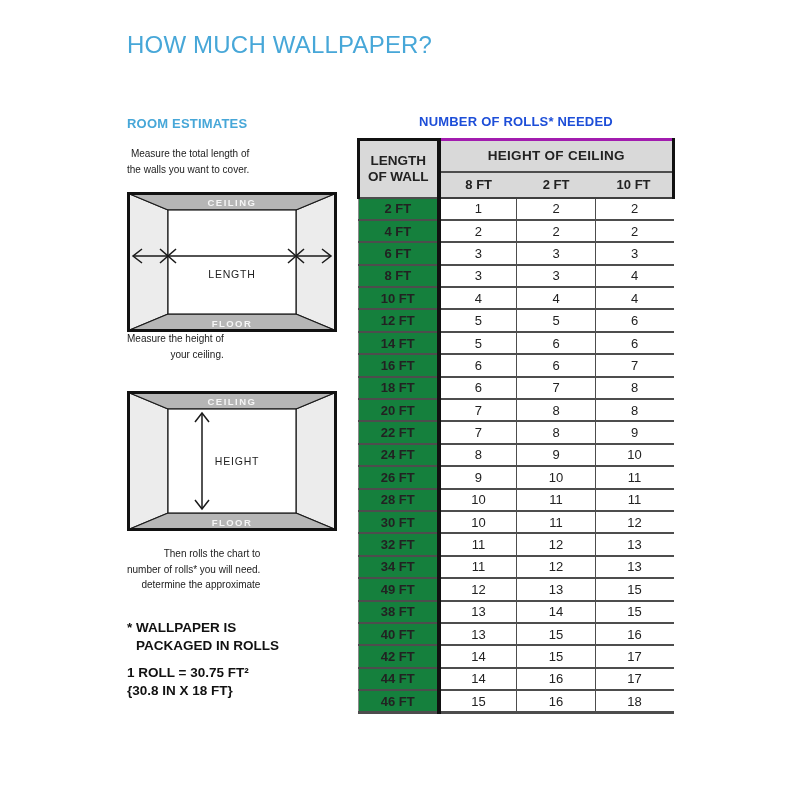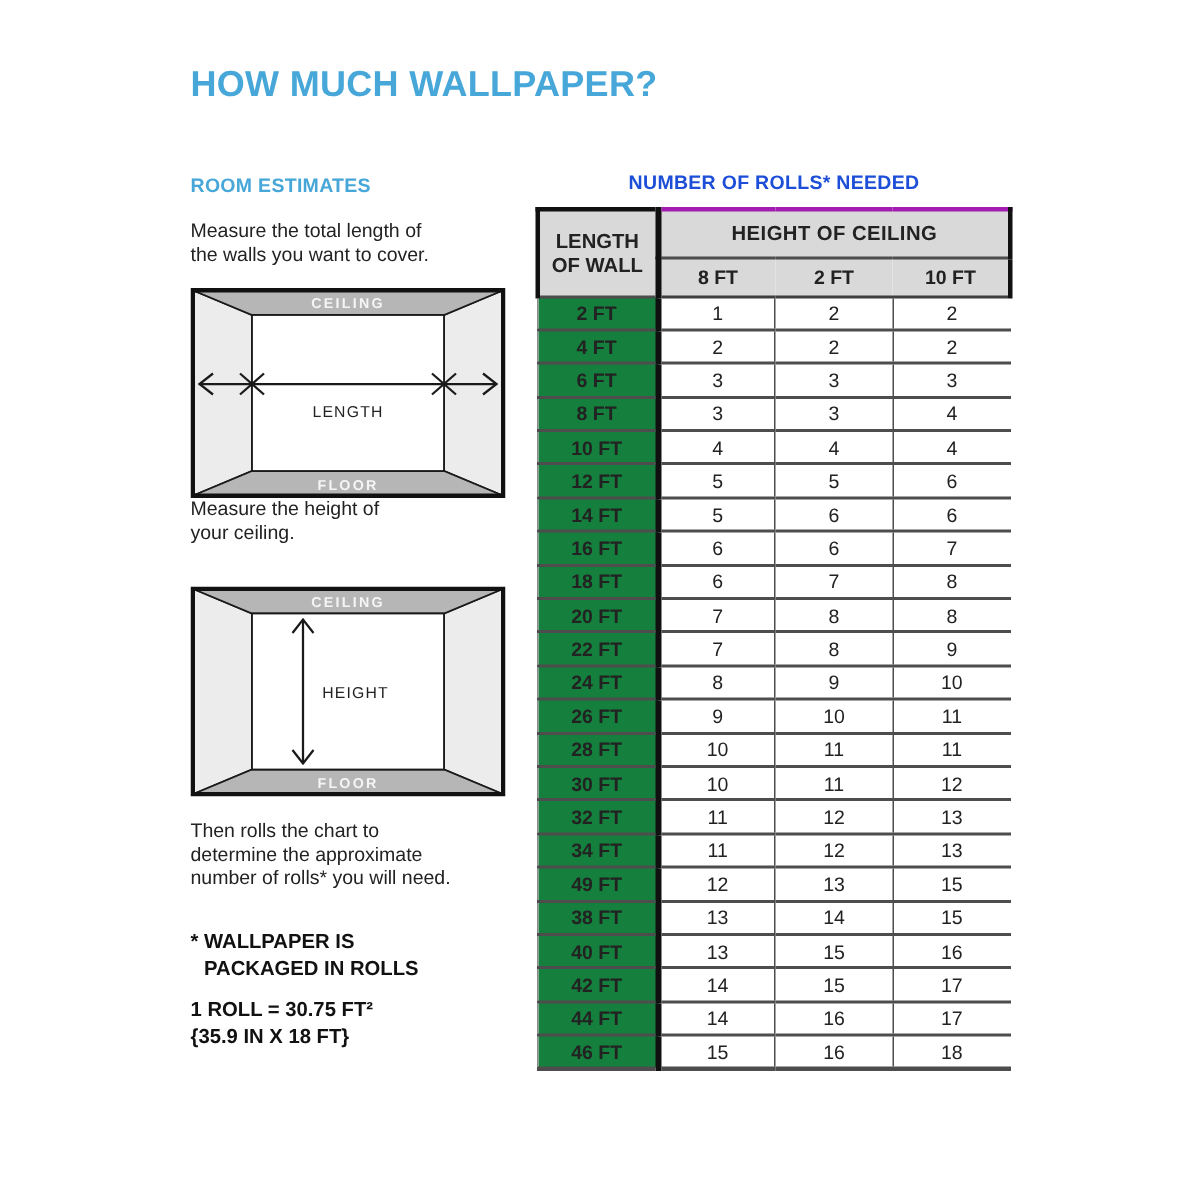--- a/index.html
+++ b/index.html
@@ -8,36 +8,35 @@
     width: 800px; height: 800px;
     font-family: "Liberation Sans", "DejaVu Sans", sans-serif;
     color: #1c1c1c;
     position: relative;
     overflow: hidden;
   }
   .page { position: absolute; inset: 0; }
 
   .page-title {
     position: absolute; left: 127px; top: 31px;
-    font-size: 24px; font-weight: bold; color: #47a7d8;
+    font-size: 24px; font-weight: normal; color: #47a7d8;
     letter-spacing: 0.2px;
-    margin-top: 12px;
   }
 
   
   .left-col { position: absolute; left: 127px; top: 0; width: 220px; }
   .section-heading {
     position: absolute; left: 0;
     font-size: 13px; font-weight: bold; color: #47a7d8;
     letter-spacing: 0.2px; white-space: nowrap;
   }
   .left-heading { top: 116px; }
   .body-text {
     position: absolute; left: 0;
-    font-size: 13px; line-height: 15.5px; color: #222;
+    font-size: 10px; line-height: 15.5px; color: #222; text-align: right;
   }
   .p1 { top: 146px; }
   .p2 { top: 331px; }
   .p3 { top: 546px; }
   .note {
     position: absolute; left: 0;
     font-size: 13.5px; font-weight: bold; line-height: 17.5px; color: #111;
   }
   .note1 { top: 619px; }
   .note1 .line2 { margin-left: 9px; }
@@ -140,32 +139,32 @@
       <g stroke="#1a1a1a" stroke-width="1.5" fill="none">
         <line x1="75" y1="22" x2="75" y2="118"></line>
         <polyline points="68,31 75,22 82,31"></polyline>
         <polyline points="68,109 75,118 82,109"></polyline>
       </g>
       <text x="110" y="74" text-anchor="middle" font-size="10.5" letter-spacing="0.8" fill="#222">HEIGHT</text>
     </svg>
 
     <div class="body-text p3">
       <div>Then rolls the chart to</div>
+      <div>number of rolls* you will need.</div>
       <div>determine the approximate</div>
-      <div>number of rolls* you will need.</div>
     </div>
 
     <div class="note note1">
       <div>* WALLPAPER IS</div>
       <div class="line2">PACKAGED IN ROLLS</div>
     </div>
 
     <div class="note note2">
       <div>1 ROLL = 30.75 FT²</div>
-      <div>{35.9 IN X 18 FT}</div>
+      <div>{30.8 IN X 18 FT}</div>
     </div>
 
   </div>
 
   <div class="right-col">
     <div class="table-heading">NUMBER OF ROLLS* NEEDED</div>
 
     <table class="rolls">
       <colgroup>
           <col class="c0">

